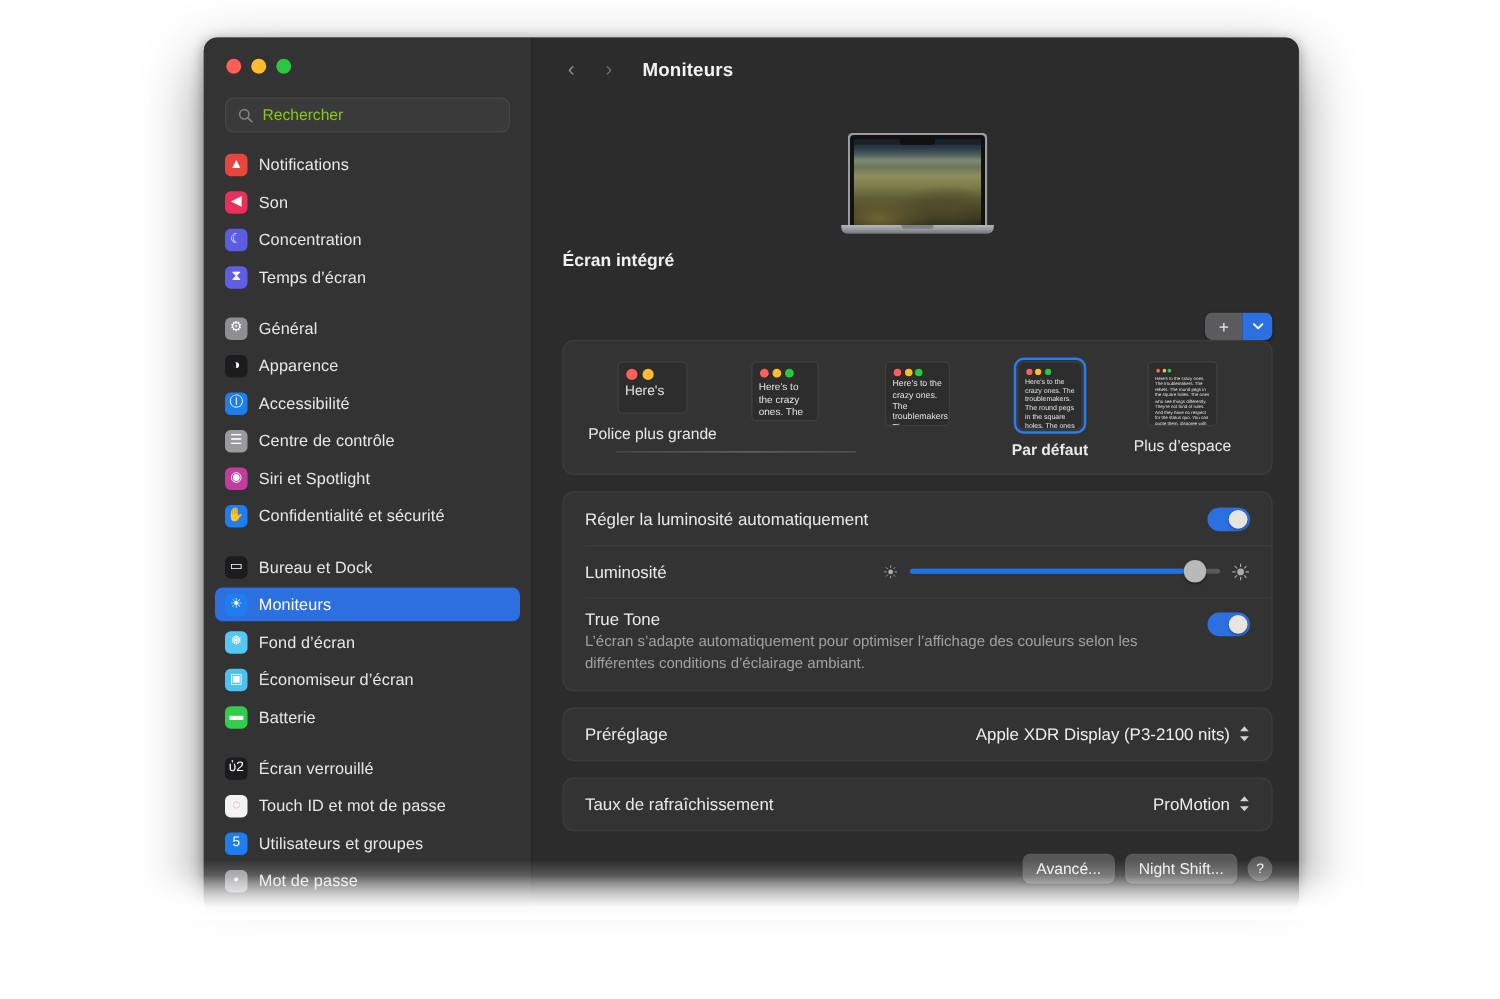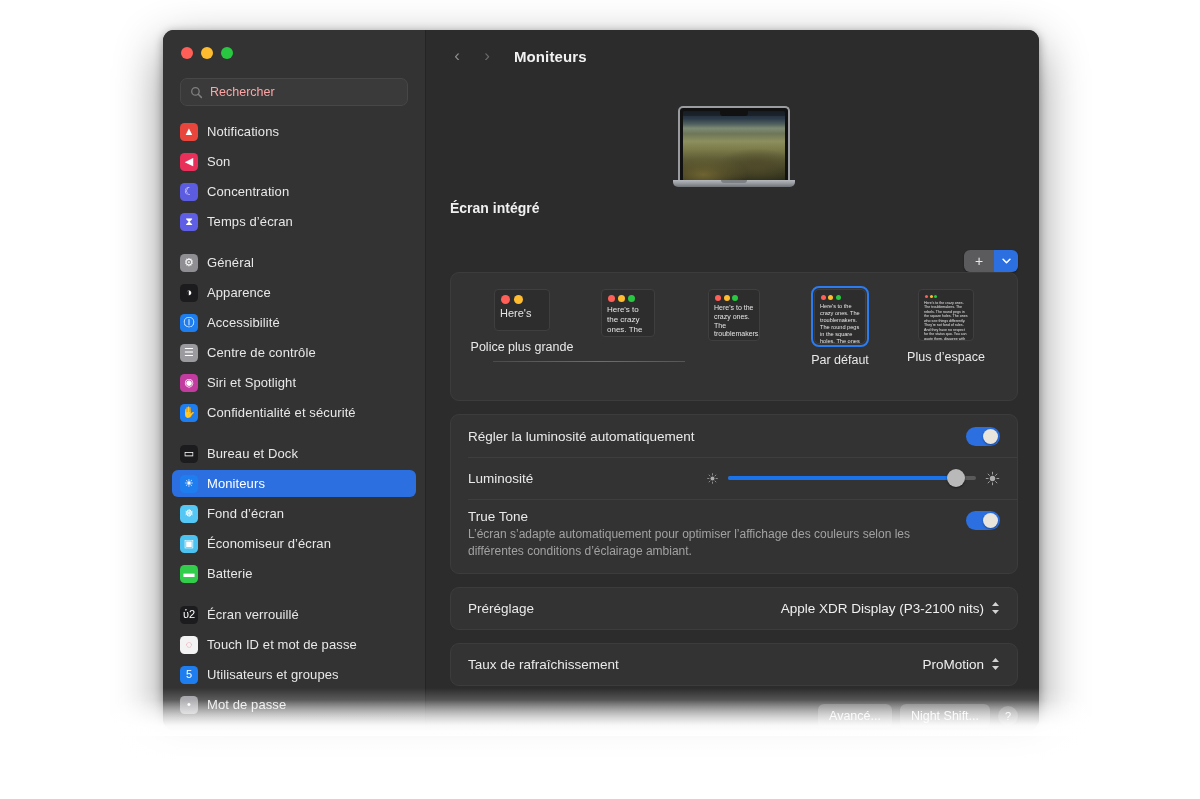--- a/index.html
+++ b/index.html
@@ -48,21 +48,21 @@
   .tl.green { background: #28c840; }
 
   .search-wrap { padding: 19px 17px 0 17px; }
   .search-box {
     height: 28px; border-radius: 7px;
     background: #3a3a3a;
     border: 1px solid #474747;
     display: flex; align-items: center; gap: 7px;
     padding: 0 9px;
   }
-  .search-box .ph { color: #fca5a5; font-size: 12.5px; }
+  .search-box .ph { color: #84cc16; font-size: 12.5px; }
   .search-ico { width: 13px; height: 13px; flex: 0 0 13px; opacity:.62; }
 
   #sidebar-scroll {
     margin-top: 12px;
     height: 640px;
     overflow: hidden;
     padding: 0 9px;
   }
   .sb-group { margin-bottom: 14px; }
   .sb-item {
@@ -146,34 +146,34 @@
     width: 24px; background: #2b6fe0; color: #fff; font-size: 9px;
     display:flex; align-items:center; justify-content:center;
   }
 
   
   .card {
     background: #333333; border-radius: 9px; border: 1px solid #3c3c3c;
   }
 
   
-  #scaling-card { margin-top: 6px; height: 129px; padding: 16px 18px 0 18px; position: relative; }
+  #scaling-card { margin-top: 6px; height: 108px; padding: 16px 18px 0 18px; position: relative; }
   .scale-row { display: flex; align-items: flex-start; justify-content: space-between; position: relative; }
   .scale-opt { width: 106px; text-align: center; position: relative; z-index: 2; }
   .thumb {
     background: #2d2d2d; border-radius: 4px; margin: 0 auto;
     border: 1px solid #3f3f3f; overflow: hidden; position: relative;
     display: flex; flex-direction: column;
   }
   .thumb.sel { outline: 2px solid #2b7cf0; outline-offset: 1px; border-radius: 5px; }
   .tdots { display: flex; gap: 4px; padding: 5px 5px 3px 6px; align-items:center; }
   .tdots i { border-radius: 50%; display:block; }
   .ttext { color: #e4e4e4; padding: 0 5px; text-align: left; line-height: 1.25; overflow: hidden; }
   .scale-lbl { color: #e9e9e9; font-size: 12.5px; margin-top: 9px; line-height: 1.25; }
-  .scale-lbl.bold { font-weight: 400; }
+  .scale-lbl.bold { font-weight: 700; }
   .track-line {
     position: absolute; left: 42px; right: 332px; top: 88px; height: 1px;
     background: linear-gradient(to right, #4a4a4a, #6e6e6e 55%, #555 100%);
     z-index: 1;
   }
 
   
   #bright-card { margin-top: 13px; }
   .row { display: flex; align-items: center; min-height: 42px; padding: 0 17px; position: relative; }
   .row + .row::before {

